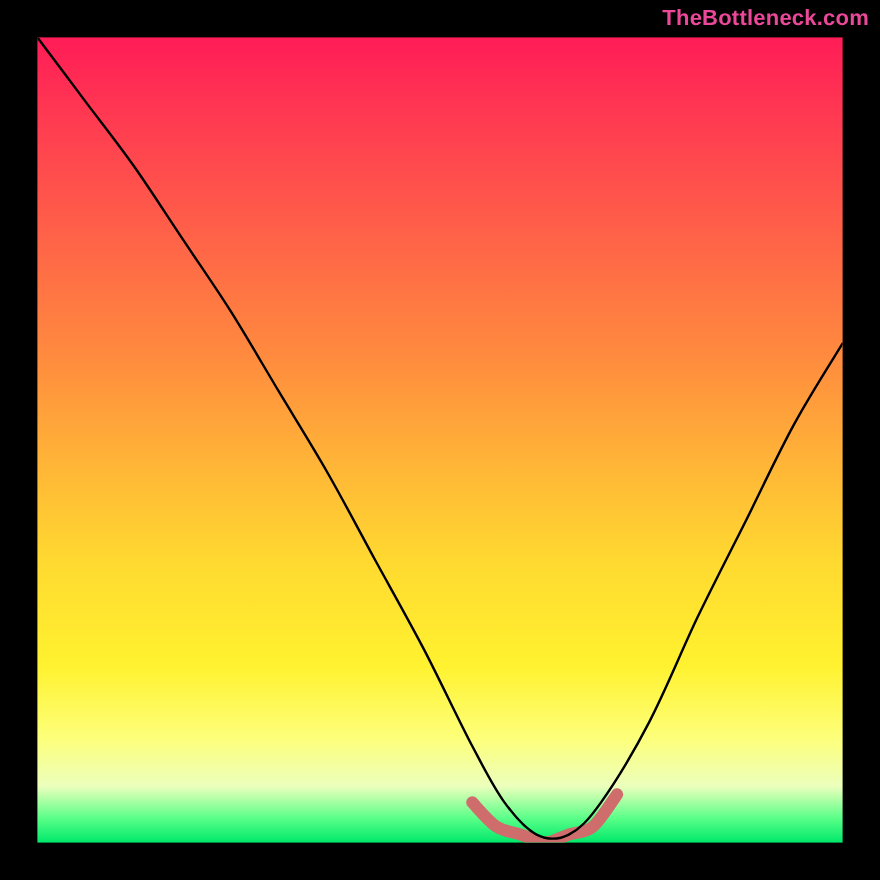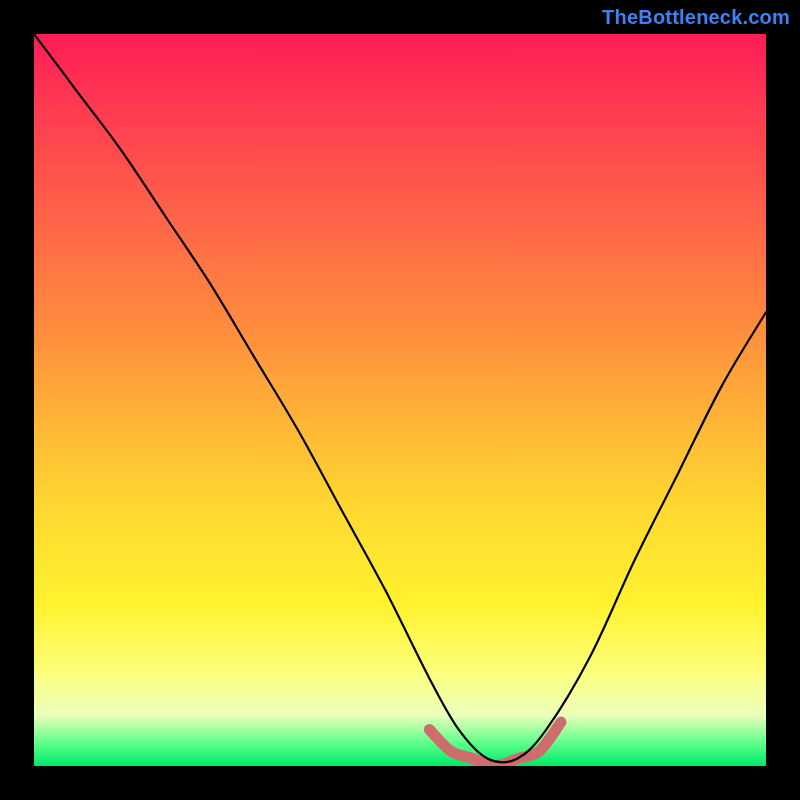--- a/index.html
+++ b/index.html
@@ -33,21 +33,21 @@
       #00e86a 100%
     );
   }
   .watermark {
     position: absolute;
     top: 6px;
     right: 10px;
     font-family: Arial, Helvetica, sans-serif;
     font-size: 20px;
     font-weight: 600;
-    color: #3b82f6;
+    color: #ec4899;
     letter-spacing: 0.2px;
     user-select: none;
   }
   svg.curve {
     position: absolute;
     left: 0;
     top: 0;
     width: 732px;
     height: 732px;
   }

